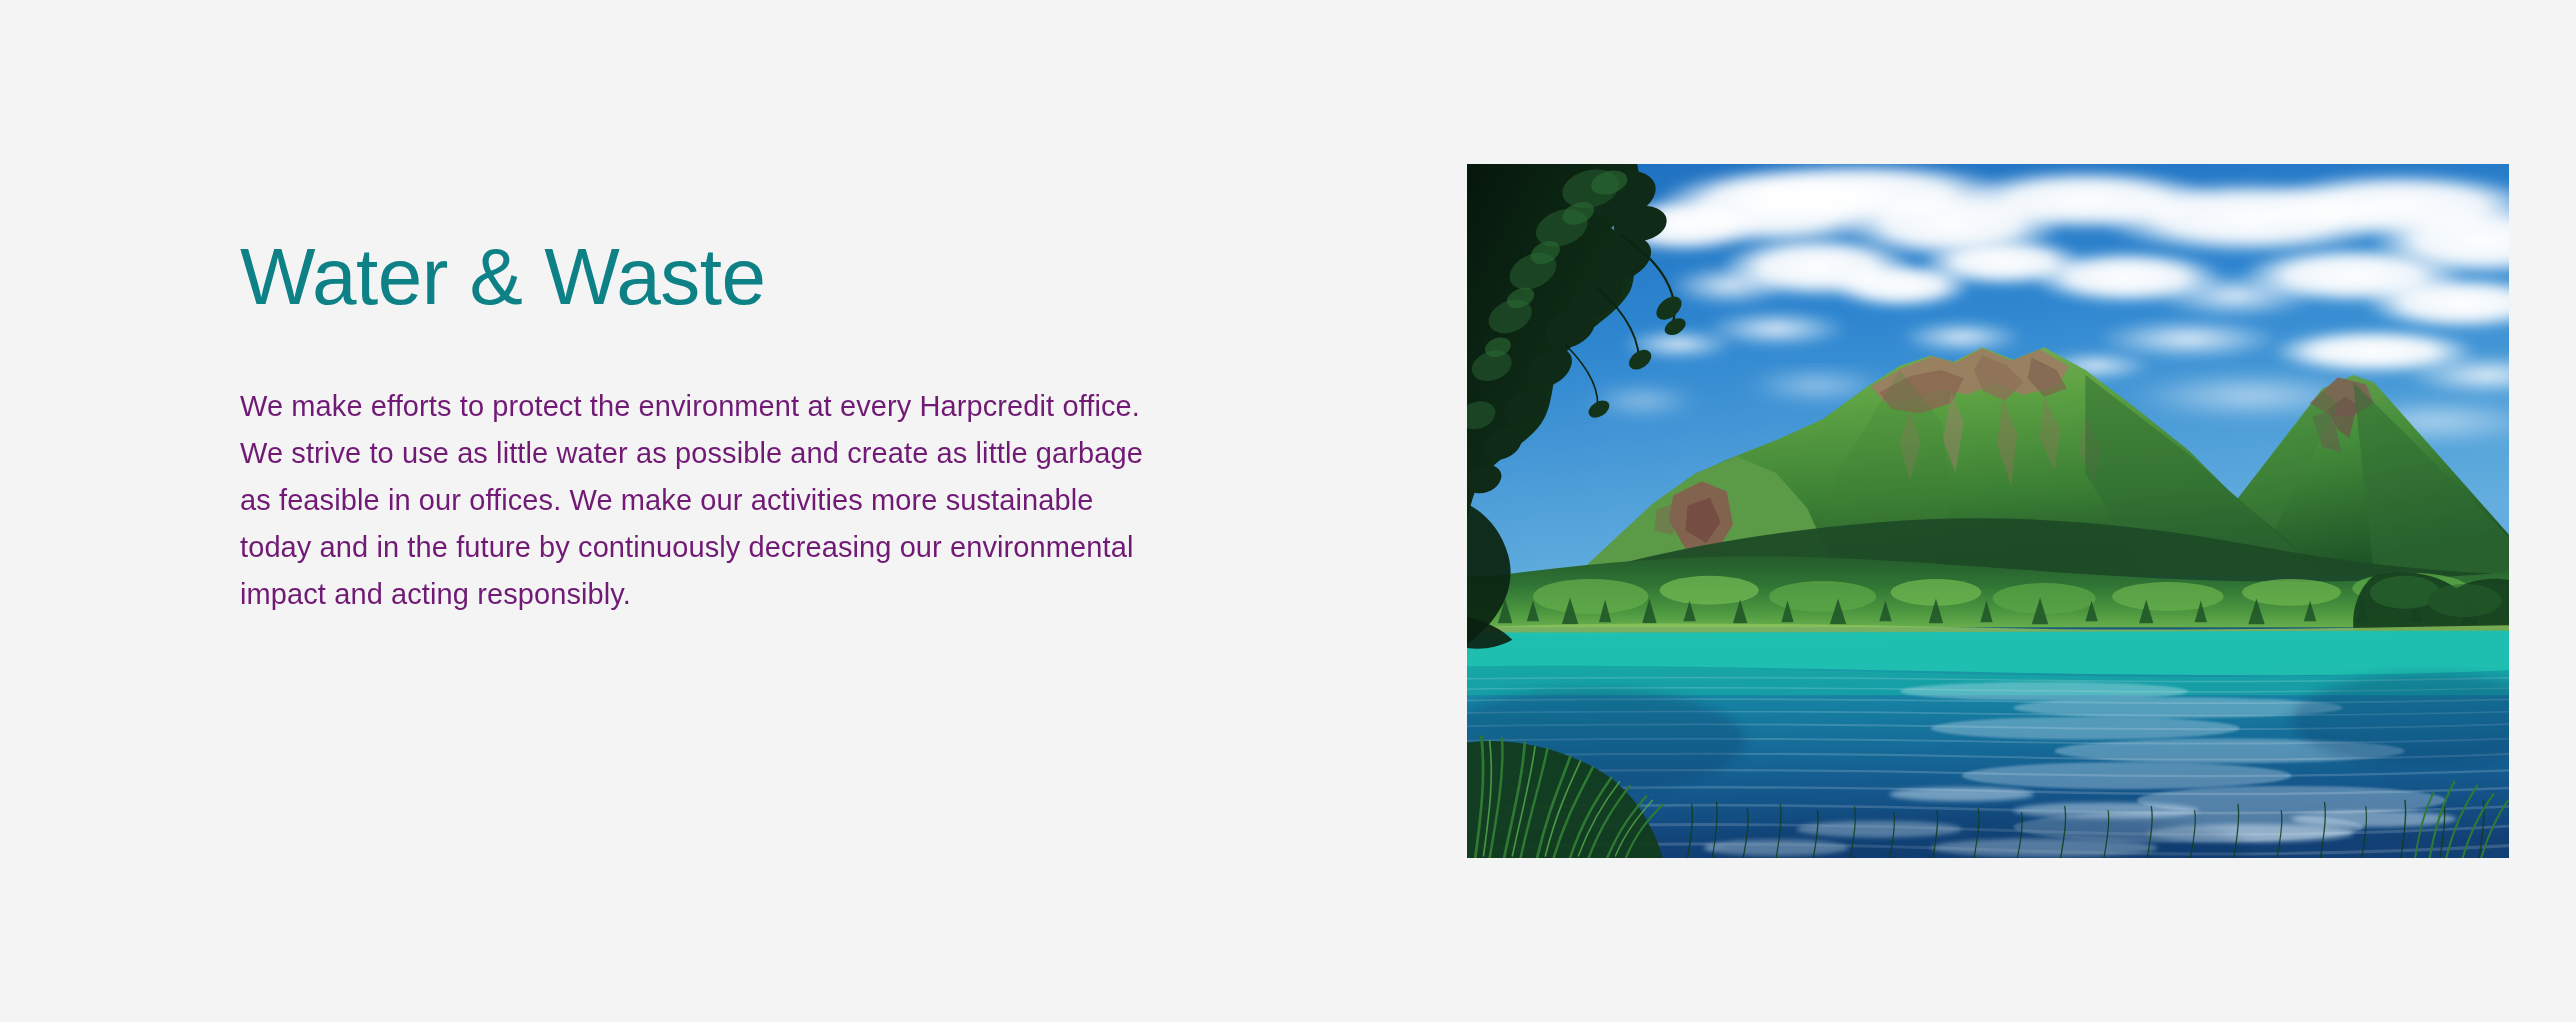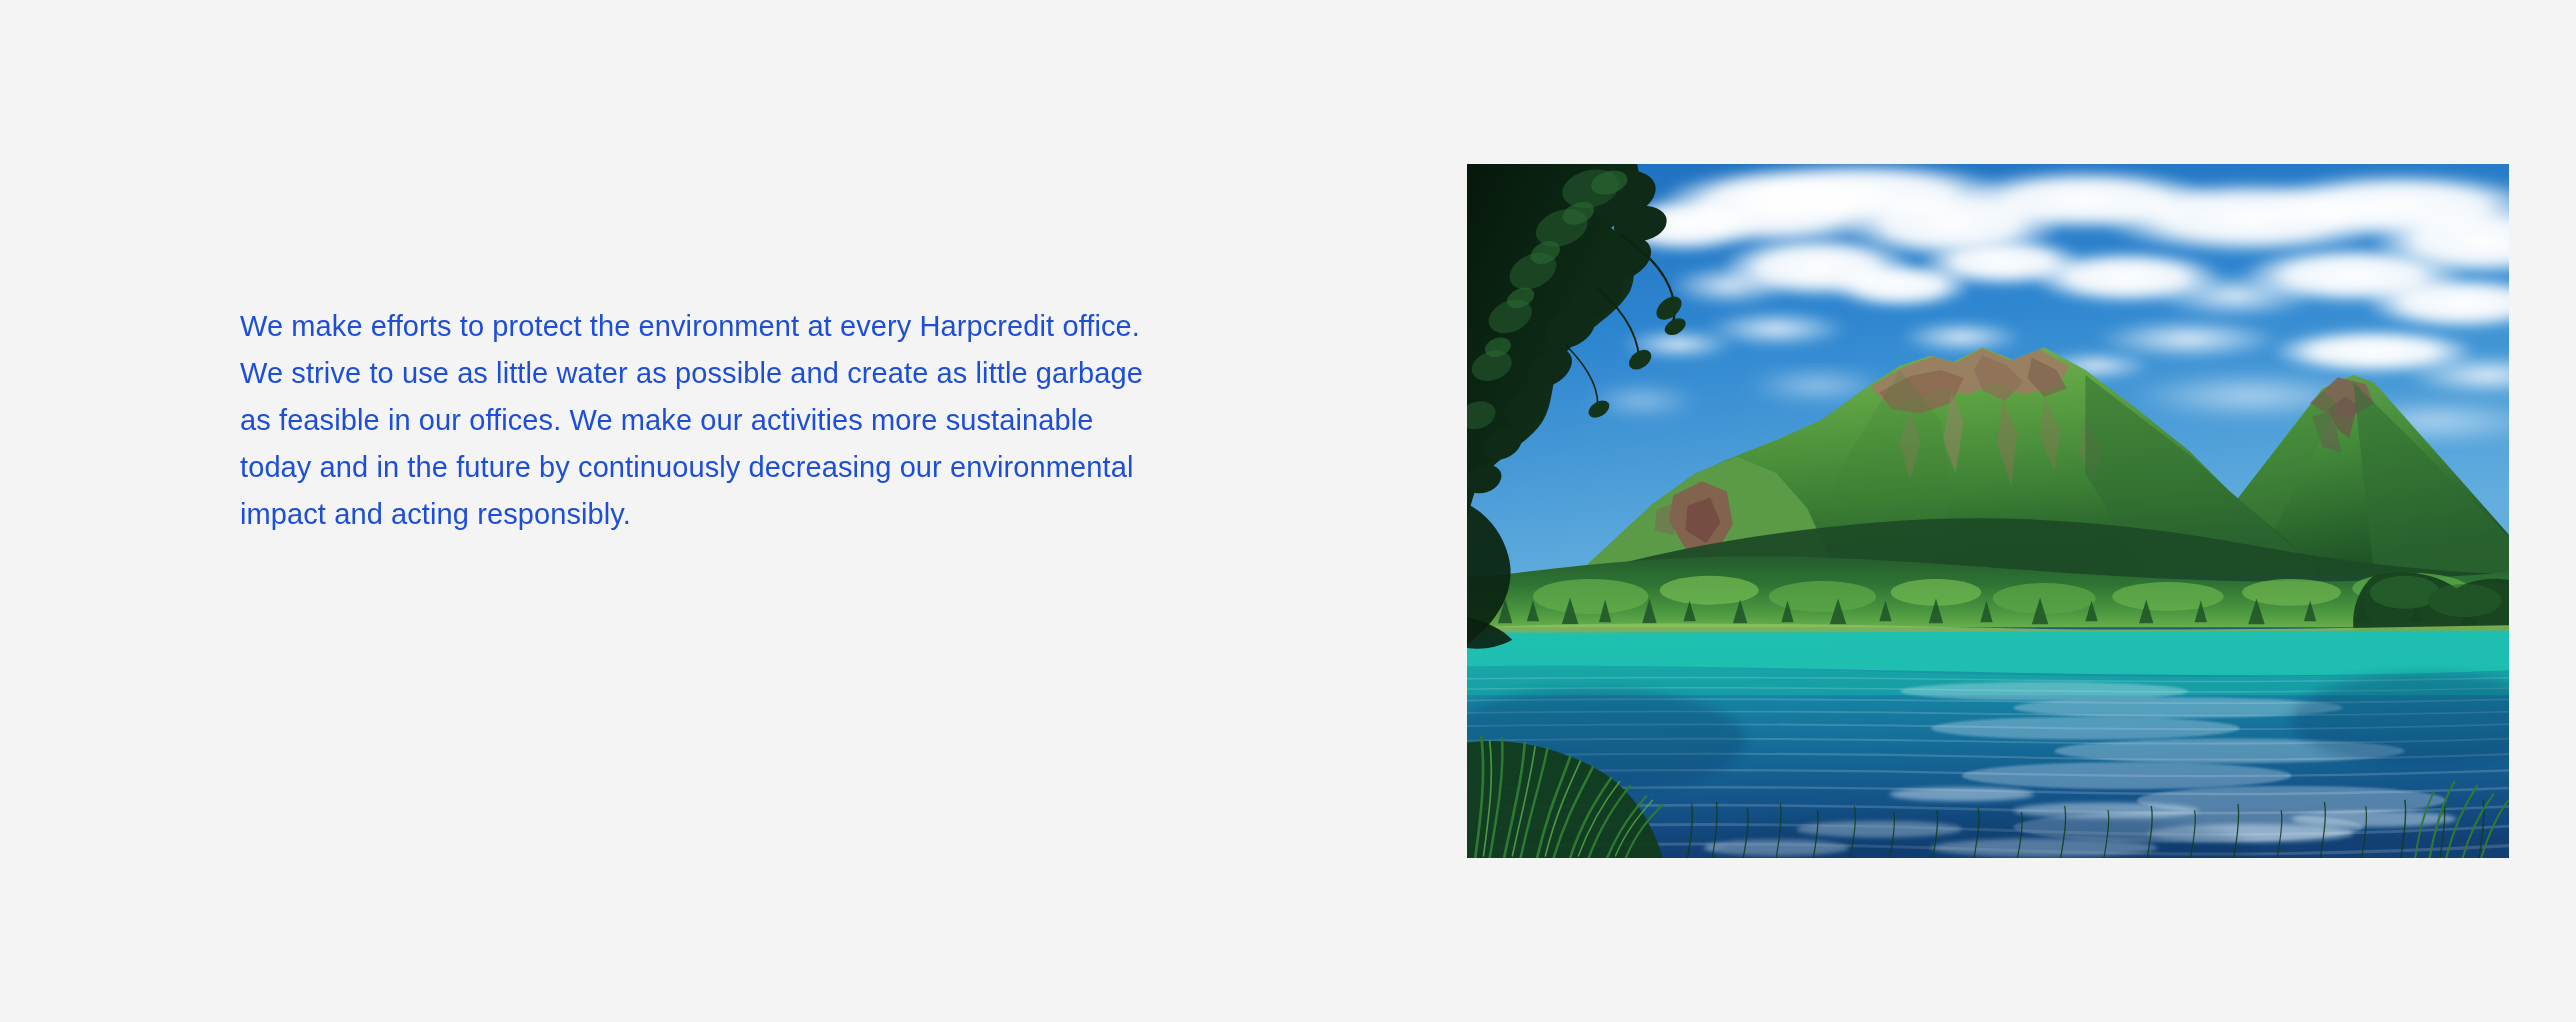--- a/index.html
+++ b/index.html
@@ -39,21 +39,21 @@
     margin: 0 0 0 0;
     white-space: nowrap;
   }
 
   .body-copy {
     margin: 66px 0 0 0;
     font-family: "Liberation Sans", sans-serif;
     font-size: 29px;
     font-weight: 400;
     line-height: 1.62;
-    color: #1d4ed8;
+    color: #701a75;
     width: 927px;
     letter-spacing: 0.1px;
   }
 
   
   .photo-frame {
     position: absolute;
     left: 1467px;
     top: 164px;
     width: 1042px;
@@ -62,20 +62,21 @@
     background: #1d5c7a;
   }
   .photo-frame svg { display: block; width: 100%; height: 100%; }
 </style>
 </head>
 <body>
 
 <div class="page">
 
   <div class="text-col">
+    <h1 class="heading">Water &amp; Waste</h1>
     <p class="body-copy">We make efforts to protect the environment at every Harpcredit office. We strive to use as little water as possible and create as little garbage as feasible in our offices. We make our activities more sustainable today and in the future by continuously decreasing our environmental impact and acting responsibly.</p>
   </div>
 
   <div class="photo-frame">
     <svg viewBox="0 0 1011 674" preserveAspectRatio="none">
       <defs>
         <linearGradient id="skyGrad" x1="0" y1="0" x2="0.25" y2="1">
           <stop offset="0%" stop-color="#1e6fc0"></stop>
           <stop offset="45%" stop-color="#2f87d0"></stop>
           <stop offset="100%" stop-color="#63aede"></stop>

